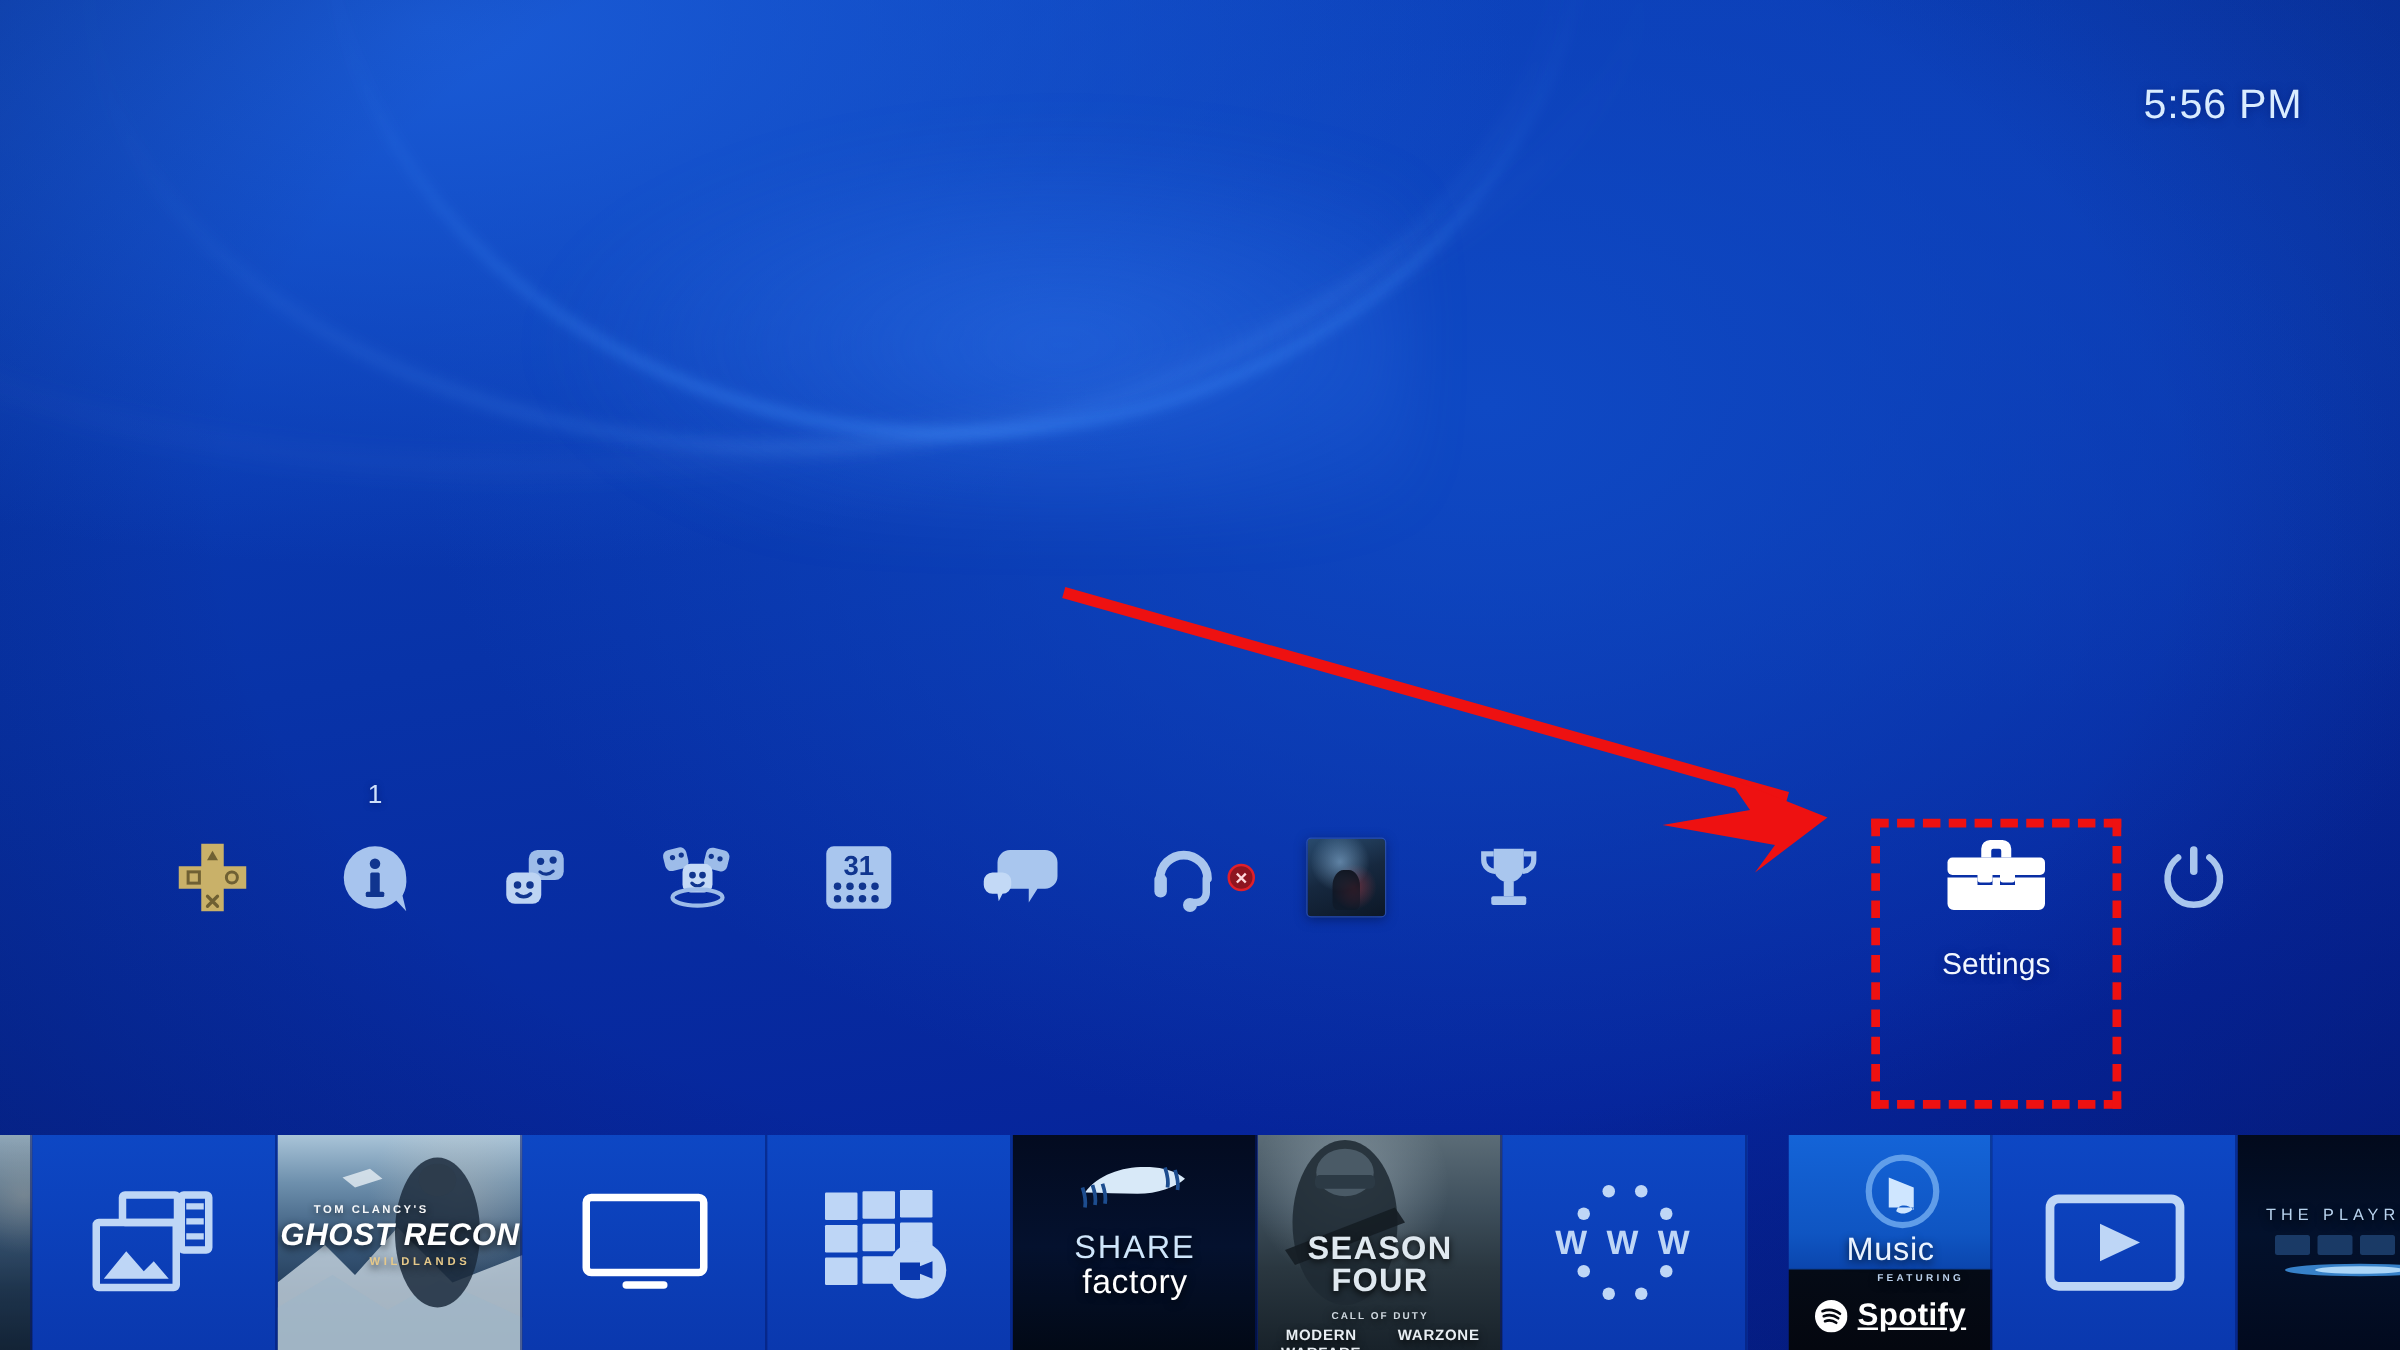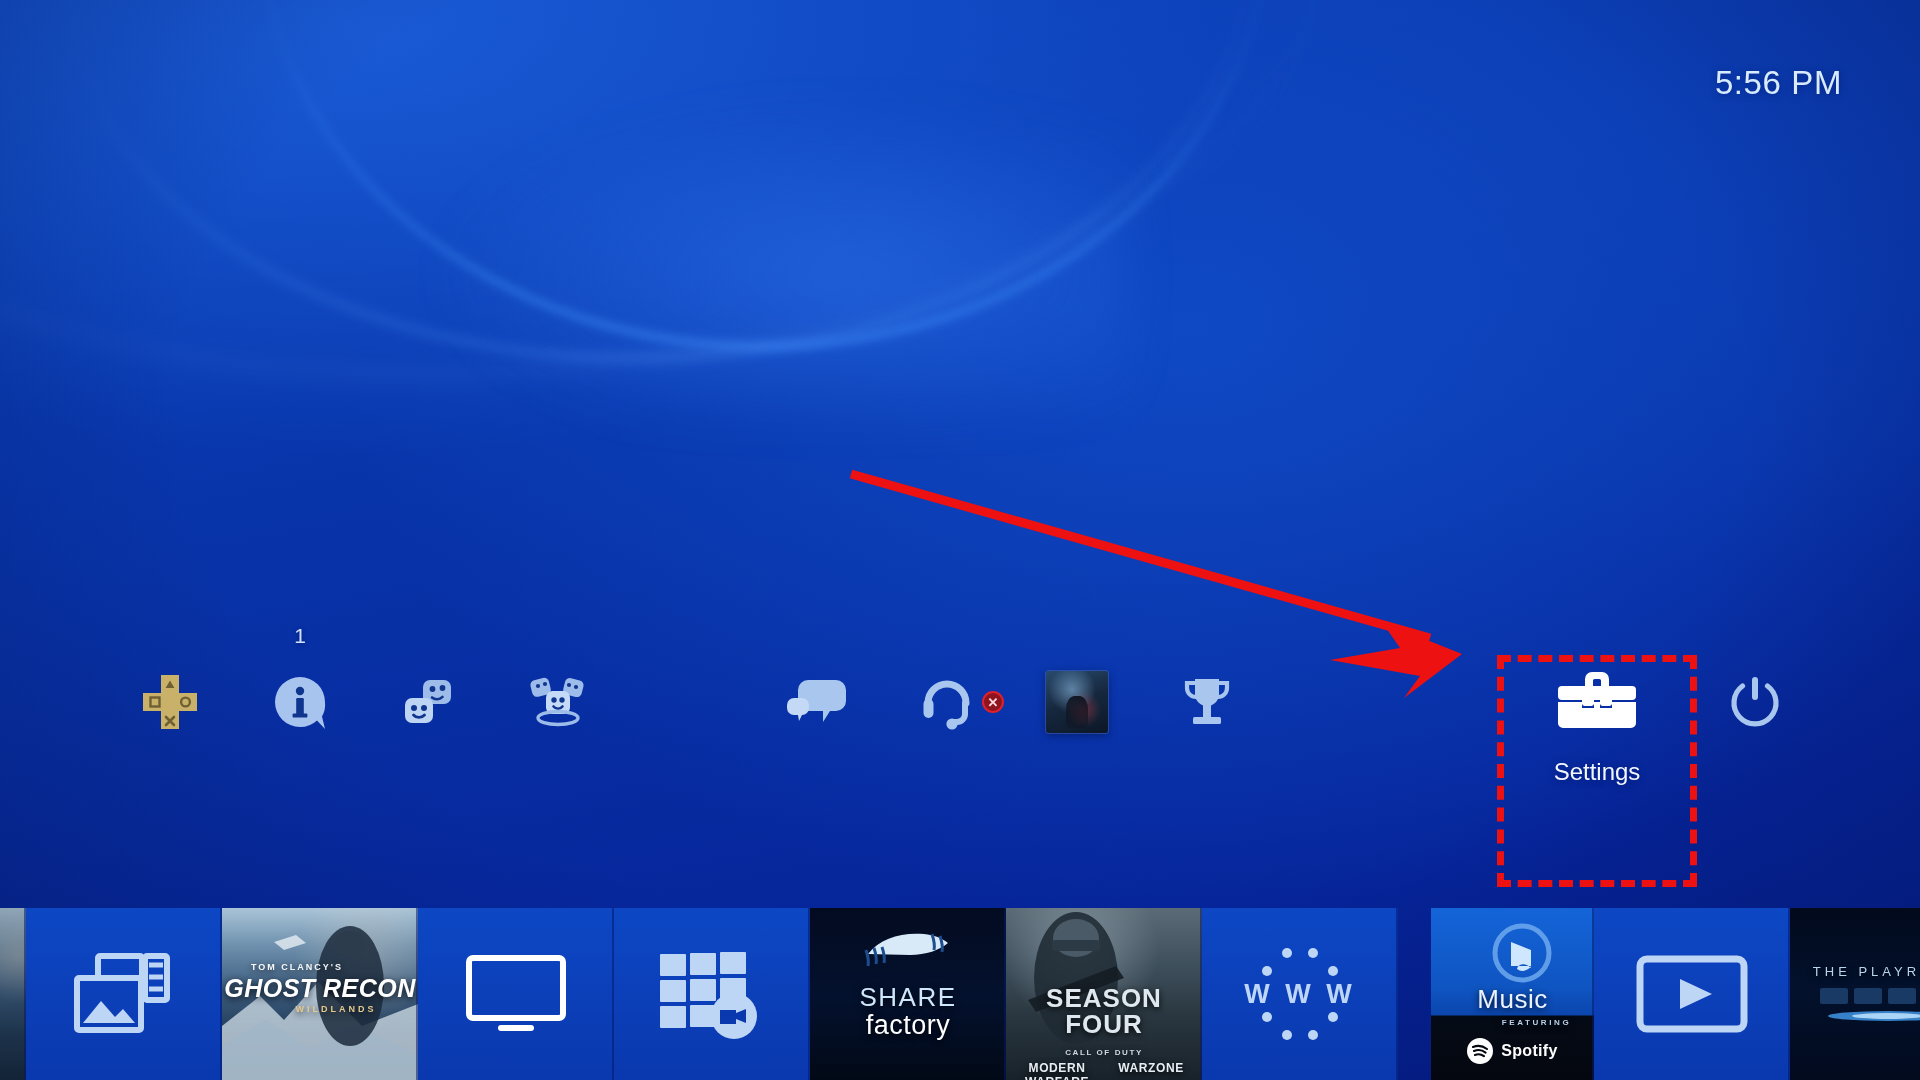--- a/index.html
+++ b/index.html
@@ -178,21 +178,21 @@
   .gr-main { font-size:25px; letter-spacing:.5px; }
   .cod-main { font-size:26px; line-height:.96; letter-spacing:1px;
               color:#dfe8ef; text-shadow:0 2px 6px rgba(0,0,0,.9); }
   .cod-brand { font-size:8px; letter-spacing:1.6px; color:#cfd8df; }
   .cod-row { font-size:12px; letter-spacing:.6px; color:#e8eef3; font-weight:700; }
   .pr-title { font-size:13px; letter-spacing:4px; color:#b9d4ef; font-weight:400; }
   .share-1 { font-size:26px; letter-spacing:1.5px; color:#cfe6fb; font-weight:400; }
   .share-2 { font-size:27px; color:#fff; font-weight:400; }
   .music-word { font-size:26px; color:#eaf3ff; font-weight:400; }
   .music-feat { font-size:8px; letter-spacing:2.6px; color:#b9cfea;padding-left:48px; }
-  .spotify-word { font-size:16px; color:#fff; font-weight:700; letter-spacing:.3px; }
+  .spotify-word { font-size:25px; color:#fff; font-weight:700; letter-spacing:.3px;text-decoration:underline; }
 </style>
 </head>
 <body>
 
 <div id="screen">
 
   <div class="wave wave-a"></div>
   <div class="wave wave-b"></div>
   <div class="wave wave-c"></div>
   <div class="glow-a"></div>
@@ -256,20 +256,39 @@
           <rect x="24" y="22" width="24" height="23" rx="6.5" fill="#c5daf6"></rect>
           <circle cx="32" cy="31" r="2.7" fill="#10358f"></circle>
           <circle cx="40" cy="31" r="2.7" fill="#10358f"></circle>
           <path d="M31.5 37.5c2.6 3 6.6 3 9 0" stroke="#10358f" stroke-width="2.6" fill="none" stroke-linecap="round"></path>
           <ellipse cx="36" cy="49" rx="20" ry="6.5" fill="none" stroke="#9dbce9" stroke-width="3.4"></ellipse>
         </svg>
       </div>
       <div class="flabel">Party</div>
     </div>
 
+    <div class="fitem" style="left:622px">
+      <div class="ficon">
+        <svg width="60" height="58" viewBox="0 0 60 58">
+          <rect x="4" y="4" width="52" height="50" rx="6" fill="#a9c6ee"></rect>
+          <text x="30" y="27" text-anchor="middle" font-family="Liberation Sans, sans-serif" font-size="22" font-weight="700" fill="#10358f">31</text>
+          <g fill="#10358f">
+            <circle cx="13" cy="36" r="3"></circle>
+              <circle cx="23" cy="36" r="3"></circle>
+            <circle cx="33" cy="36" r="3"></circle>
+              <circle cx="43" cy="36" r="3"></circle>
+            <circle cx="13" cy="46" r="3"></circle>
+              <circle cx="23" cy="46" r="3"></circle>
+            <circle cx="33" cy="46" r="3"></circle>
+              <circle cx="43" cy="46" r="3"></circle>
+          </g>
+        </svg>
+      </div>
+      <div class="flabel">Events</div>
+    </div>
 
     <div class="fitem" style="left:752px">
       <div class="ficon">
         <svg width="66" height="60" viewBox="0 0 66 60">
           <path d="M24 8h28a10 10 0 0 1 10 10v11a10 10 0 0 1-10 10h-6l-7 11V39H24a10 10 0 0 1-10-10V18A10 10 0 0 1 24 8z" fill="#a9c6ee"></path>
           <path d="M10 26h8a7 7 0 0 1 7 7v3a7 7 0 0 1-7 7l-3 6-1-6h-4a7 7 0 0 1-7-7v-3a7 7 0 0 1 7-7z" fill="#c3d9f6"></path>
         </svg>
       </div>
       <div class="flabel">Messages</div>
     </div>

